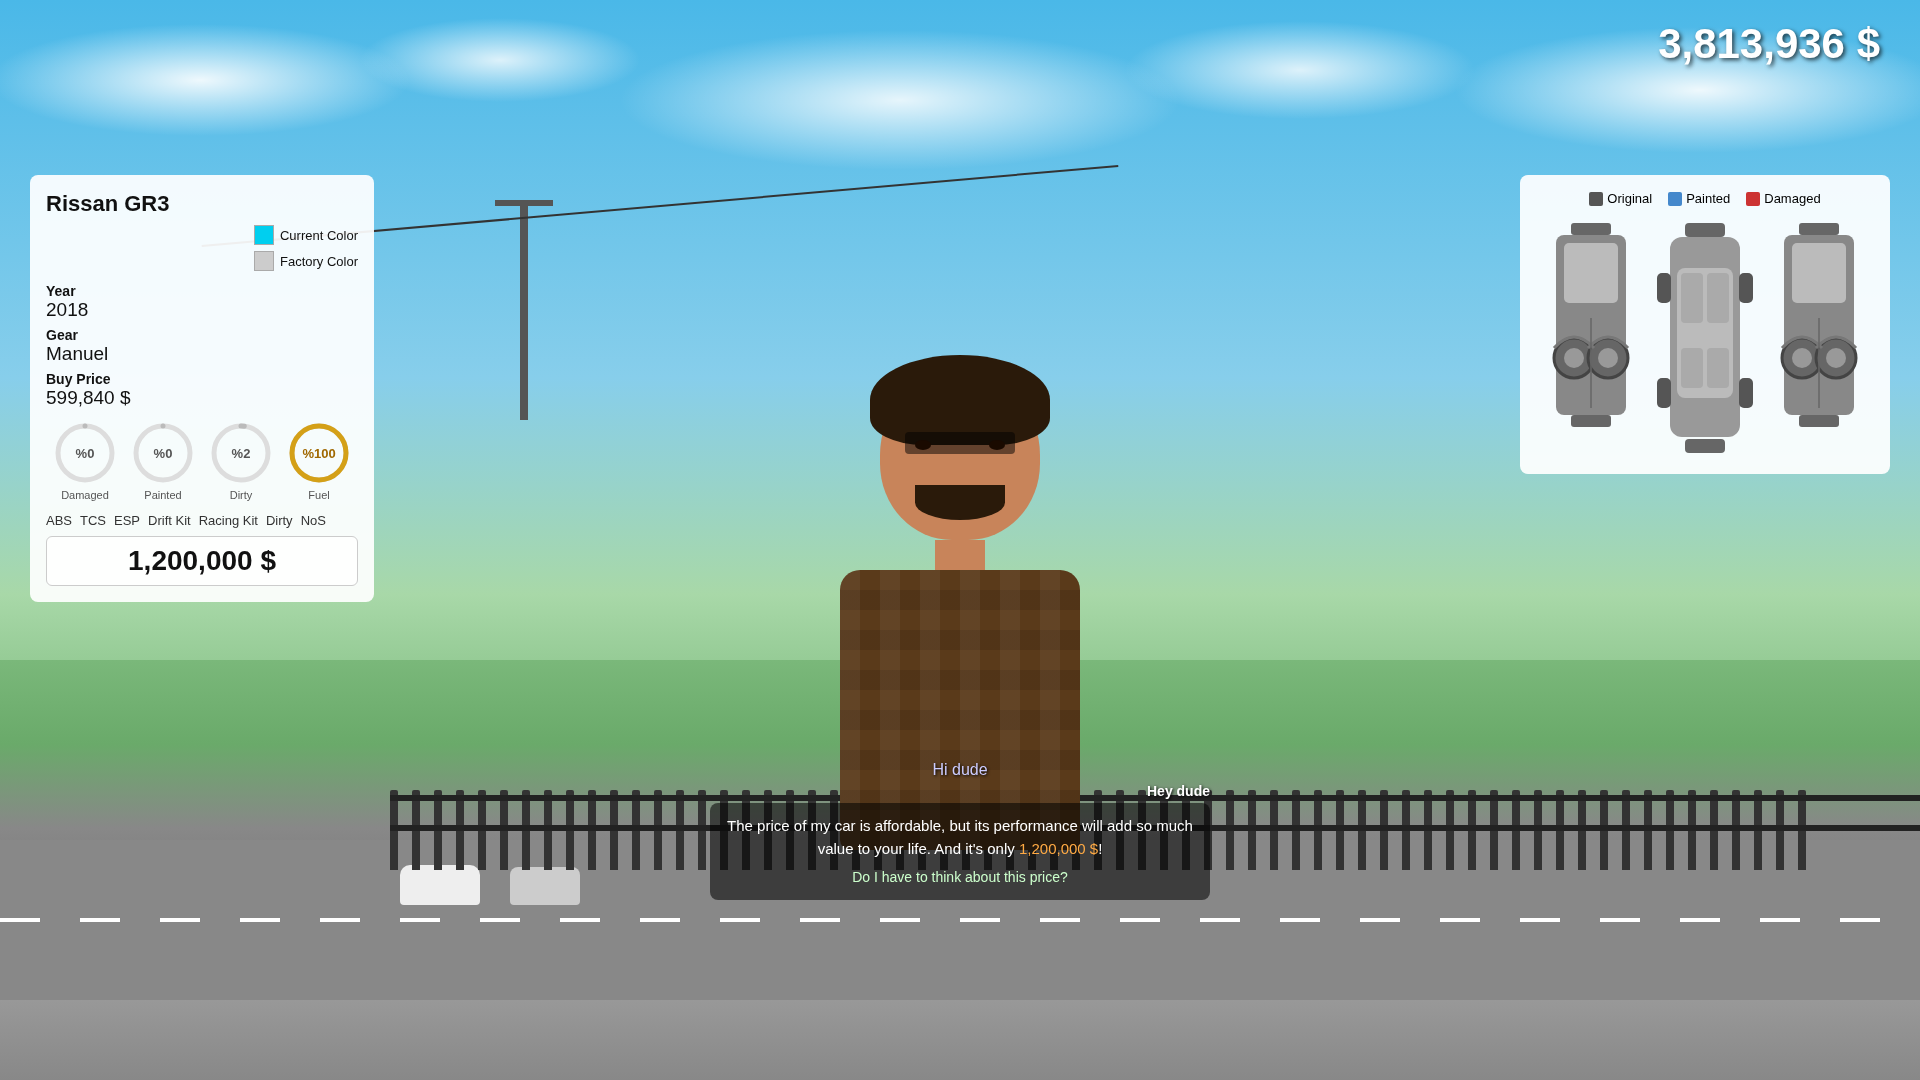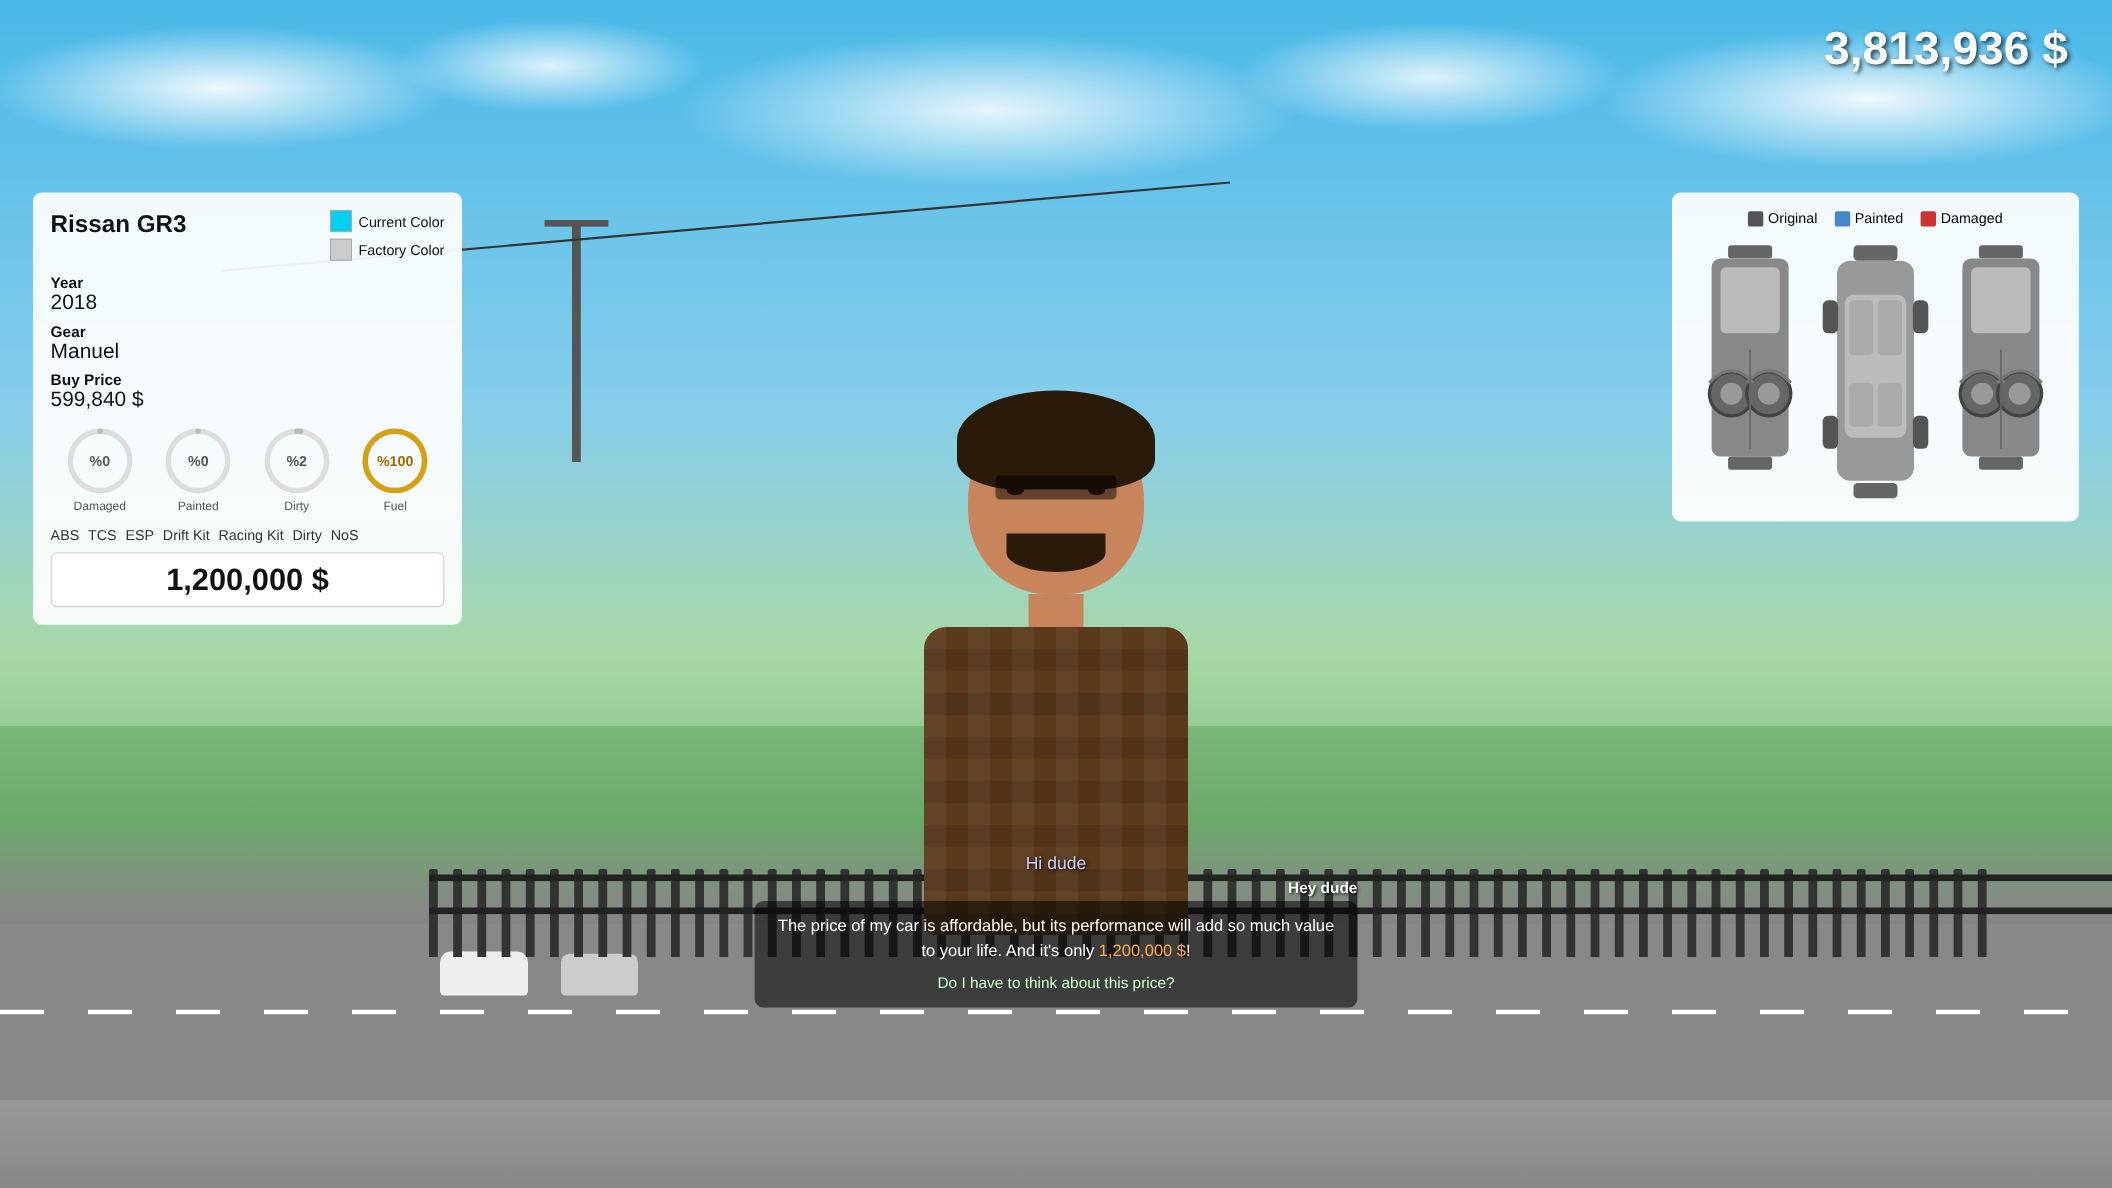--- a/index.html
+++ b/index.html
@@ -127,21 +127,21 @@
       height: 30px;
       background: #c8845a;
       margin: 0 auto;
     }
 
     
     .car-panel {
       position: absolute;
       top: 175px;
       left: 30px;
-      width: 390px;
+      width: 344px;
       background: rgba(255, 255, 255, 0.92);
       border-radius: 8px;
       padding: 16px;
       font-size: 15px;
       color: #111;
     }
 
     .car-panel-header {
       display: flex;
       justify-content: space-between;
@@ -152,20 +152,21 @@
     .car-title {
       font-size: 22px;
       font-weight: bold;
     }
 
     .color-indicators {
       display: flex;
       flex-direction: column;
       gap: 6px;
       align-items: flex-start;
+      margin-top: 34px;
     }
 
     .color-row {
       display: flex;
       align-items: center;
       gap: 6px;
       font-size: 13px;
     }
 
     .color-swatch {
@@ -313,24 +314,24 @@
       right: 40px;
       font-size: 42px;
       font-weight: bold;
       color: white;
       text-shadow: 2px 2px 4px rgba(0,0,0,0.7);
     }
 
     
     .dialogue-box {
       position: absolute;
-      bottom: 164px;
+      bottom: 180px;
       left: 50%;
       transform: translateX(-50%);
-      width: 548px;
+      width: 500px;
       text-align: center;
     }
 
     .dialogue-npc {
       color: #ccccff;
       font-size: 16px;
       margin-bottom: 4px;
       text-shadow: 1px 1px 3px #000;
     }
 

